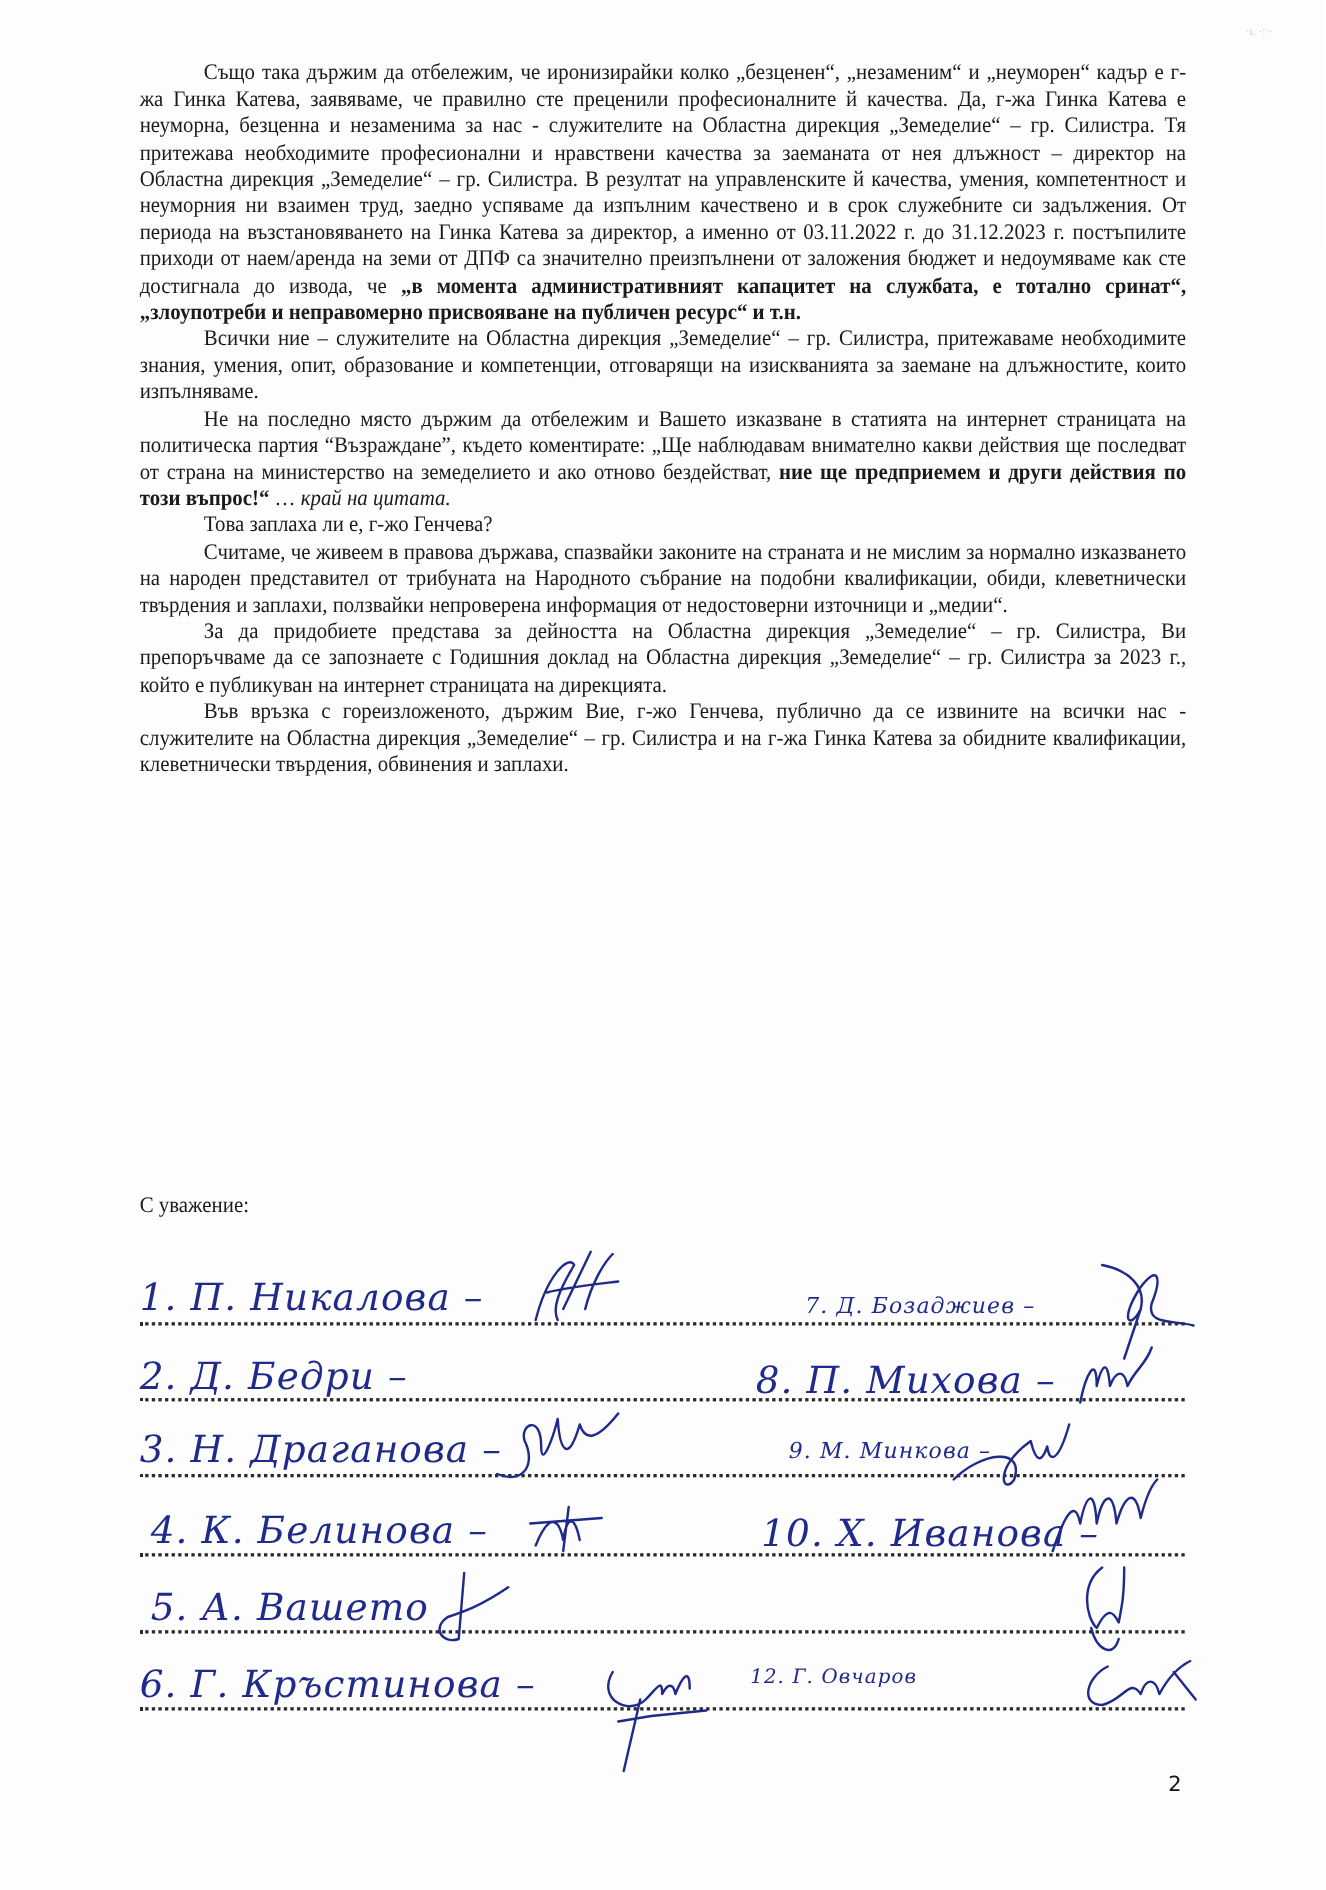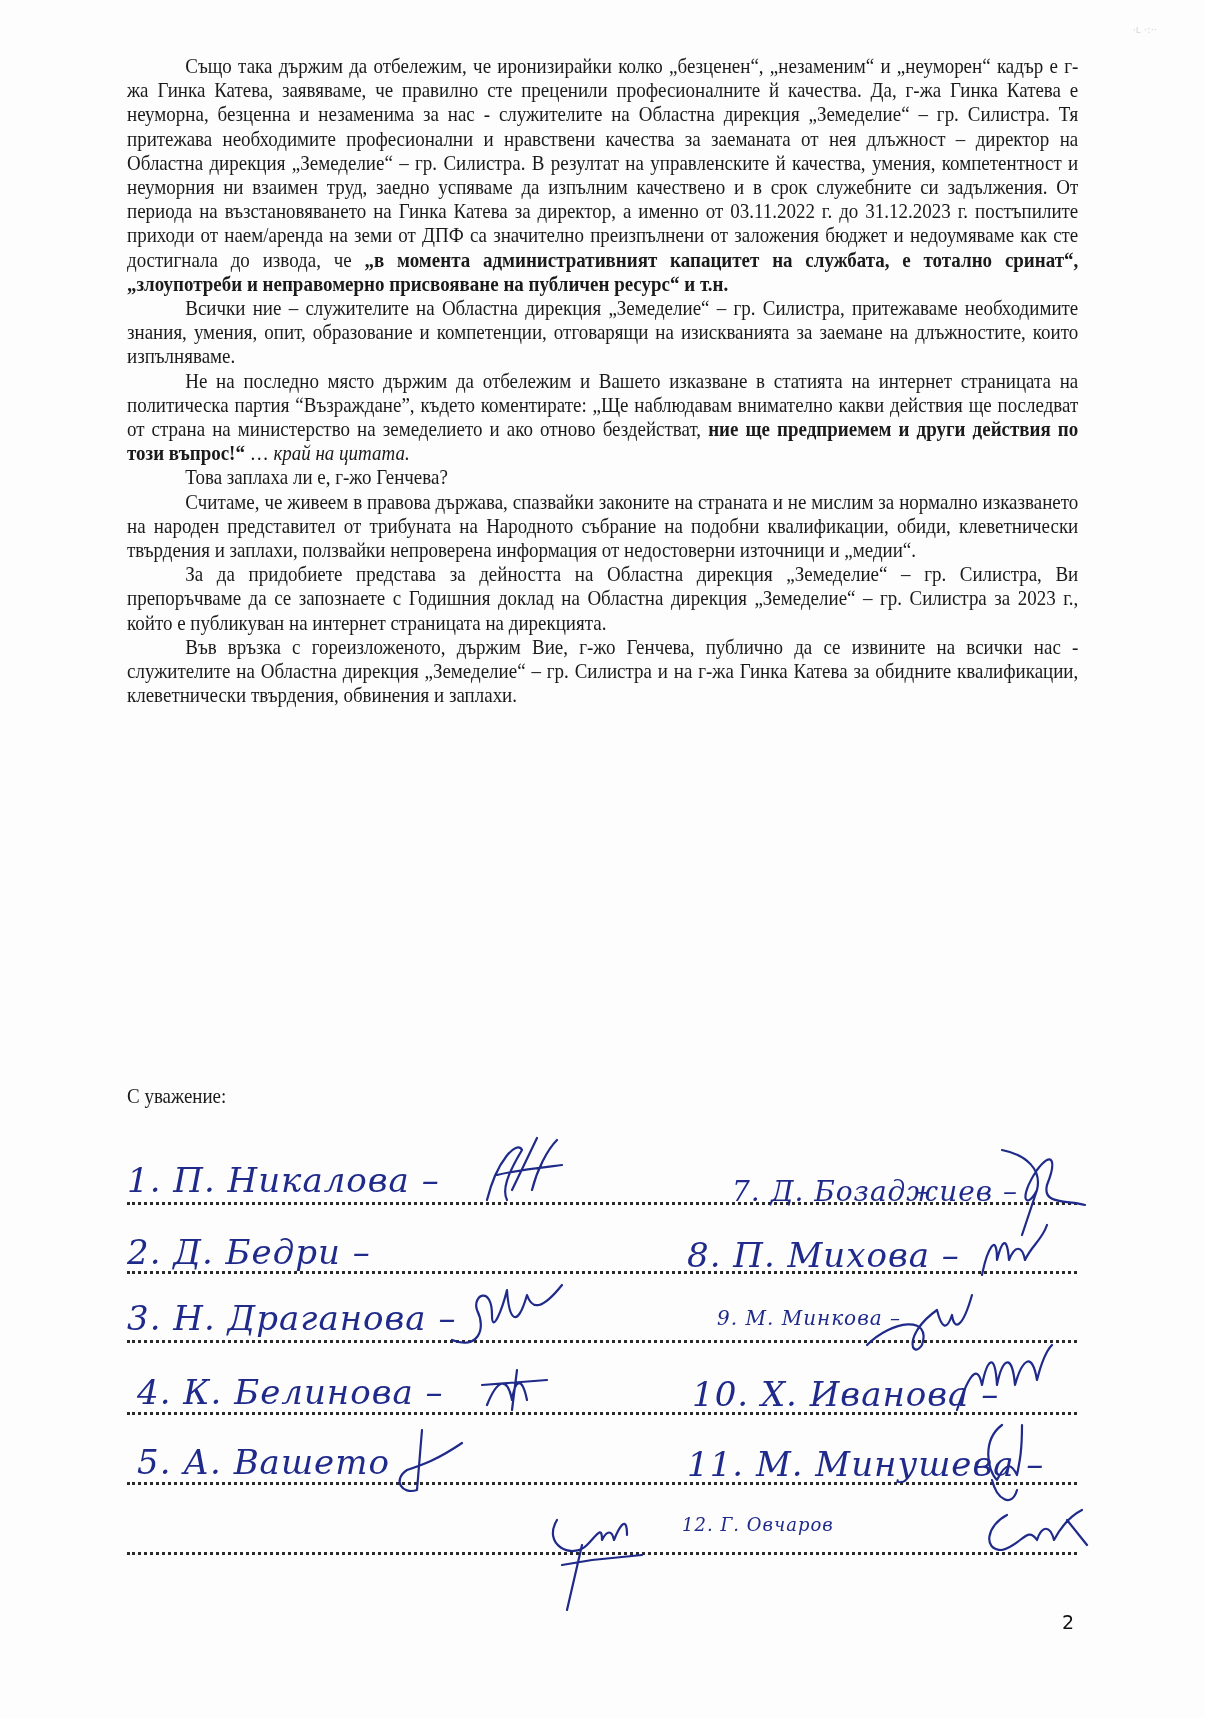--- a/index.html
+++ b/index.html
@@ -72,21 +72,21 @@
     }
     .sig {
       position: absolute;
       font-family: "DejaVu Serif", serif;
       font-style: italic;
       color: #1f2a8a;
       font-size: 34px;
       white-space: nowrap;
       letter-spacing: 1px;
     }
-    .sig.small { font-size: 28px; }
+    .sig.small { font-size: 20px; }
     .scribble {
       position: absolute;
       overflow: visible;
     }
     .scribble path {
       fill: none;
       stroke: #1f2a8a;
       stroke-width: 2.2;
       stroke-linecap: round;
       stroke-linejoin: round;
@@ -142,41 +142,41 @@
       <span>Н. Драганова –</span>
     </div>
     <div class="sig" style="left:10px; top:232px;">
       <span>4.</span>
       <span>К. Белинова –</span>
     </div>
     <div class="sig" style="left:10px; top:302px;">
       <span>5.</span>
       <span>А. Вашето</span>
     </div>
+    <div class="sig" style="left:0; top:372px;">
+      <span>6.</span>
+      <span>Г. Кръстинова –</span>
+    </div>
 
     <div class="sig small" style="left:605px; top:35px;">
       <span>7.</span>
       <span>Д. Бозаджиев –</span>
     </div>
     <div class="sig" style="left:560px; top:95px;">
       <span>8.</span>
       <span>П. Михова –</span>
     </div>
     <div class="sig" style="left:590px; top:166px; font-size:20px;">
       <span>9.</span>
       <span>М. Минкова –</span>
     </div>
     <div class="sig" style="left:565px; top:234px;">
       <span>10.</span>
       <span>Х. Иванова –</span>
     </div>
-    <div class="sig" style="left:560px; top:304px;">
-      <span>11.</span>
-      <span>М. Минушева –</span>
-    </div>
     <div class="sig" style="left:555px; top:374px; font-size:18px;">
       <span>12.</span>
       <span>Г. Овчаров</span>
     </div>
 
     <svg class="scribble" style="left:350px; top:-10px;" width="90" height="90" viewBox="0 0 90 90">
       <path d="M10 70 C20 30, 40 10, 45 20 C30 45, 25 60, 30 70 M35 60 L60 8 M55 60 C60 40, 70 20, 80 10 M20 45 C40 40, 60 38, 85 35"></path>
     </svg>
     <svg class="scribble" style="left:870px; top:-10px;" width="90" height="110" viewBox="0 0 90 110">
       <path d="M5 20 C30 25, 45 40, 40 60 C30 80, 20 70, 40 40 C55 20, 60 30, 50 55 C45 75, 70 70, 88 75 M40 60 L25 105"></path>

